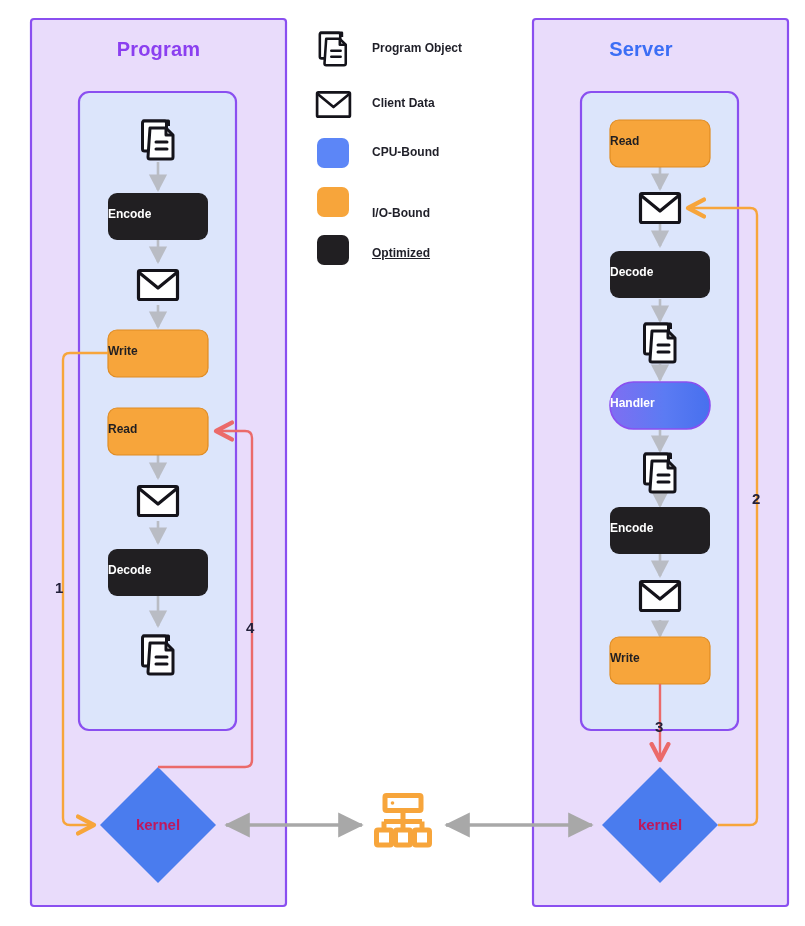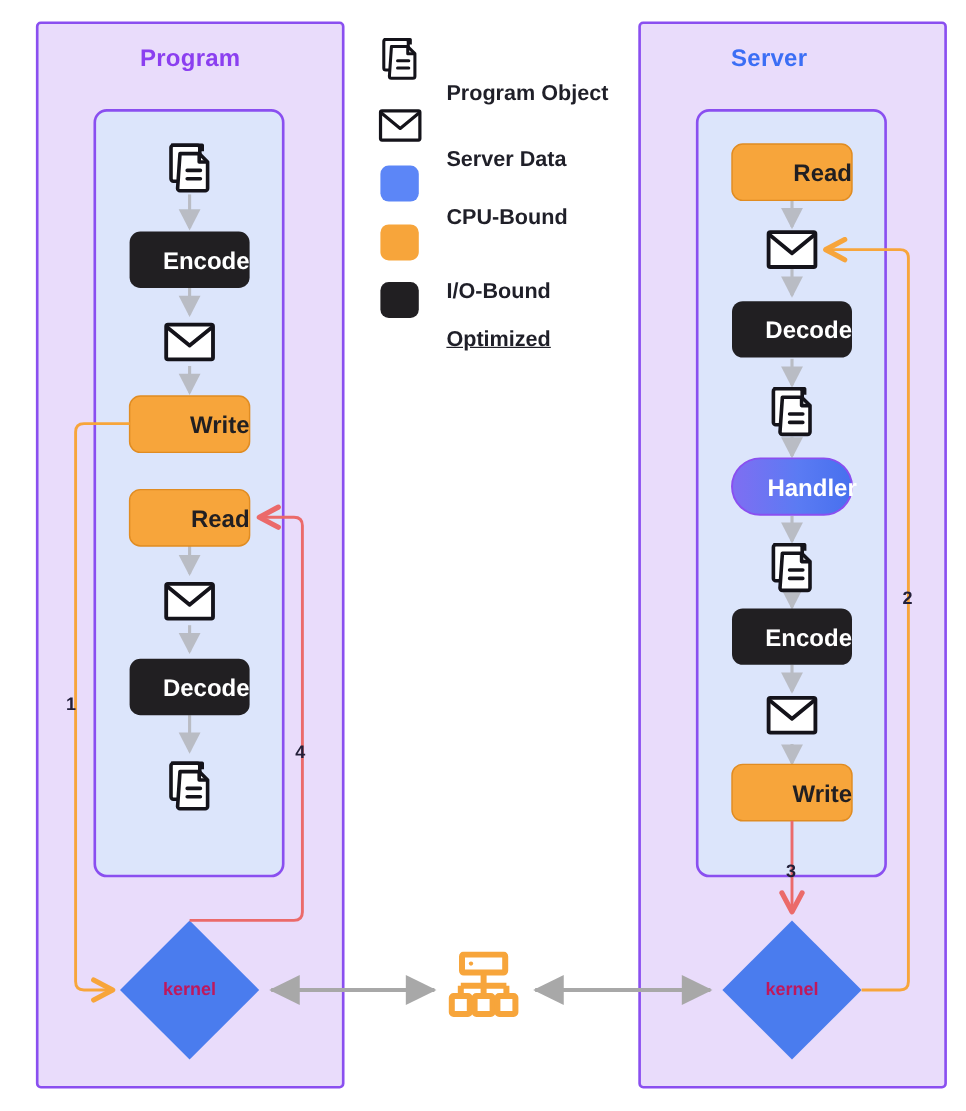--- a/index.html
+++ b/index.html
@@ -3,22 +3,22 @@
 <meta charset="utf-8">
 <style>
   html,body{margin:0;padding:0;background:#ffffff;}
   body{width:805px;height:926px;font-family:"Liberation Sans",sans-serif;}
   #stage{position:relative;width:805px;height:926px;overflow:hidden;background:#fff;}
   svg#diagram{position:absolute;left:0;top:0;width:805px;height:926px;}
 
   
   .lbl{position:absolute;white-space:nowrap;}
   .zone-title{font-size:20px;font-weight:700;letter-spacing:.2px;}
-  .node-label{font-size:20px;font-weight:700;text-align:right;}
-  .legend-text{font-size:18px;font-weight:700;color:#1f1f28;margin-top:26px;}
+  .node-label{font-size:12px;font-weight:700;text-align:left;}
+  .legend-text{font-size:12px;font-weight:700;color:#1f1f28;}
   .seq-num{font-size:15px;font-weight:700;color:#23203a;}
   .kernel-text{font-size:15px;font-weight:700;color:#be185d;}
 </style>
 </head>
 <body>
 
 <div id="stage">
 
 <svg id="diagram" viewBox="0 0 805 926" xmlns="http://www.w3.org/2000/svg">
   <defs>
@@ -209,21 +209,21 @@
 <div class="lbl kernel-text" style="left:100px;top:816px;width:116px;text-align:center;">kernel</div>
 
 <div class="lbl node-label" style="left:610px;top:134px;width:100px;color:#211f22;">Read</div>
 <div class="lbl node-label" style="left:610px;top:265px;width:100px;color:#ffffff;">Decode</div>
 <div class="lbl node-label" style="left:610px;top:396px;width:104px;color:#ffffff;">Handler</div>
 <div class="lbl node-label" style="left:610px;top:521px;width:100px;color:#ffffff;">Encode</div>
 <div class="lbl node-label" style="left:610px;top:651px;width:100px;color:#211f22;">Write</div>
 <div class="lbl kernel-text" style="left:602px;top:816px;width:116px;text-align:center;">kernel</div>
 
 <div class="lbl legend-text" style="left:372px;top:41px;">Program Object</div>
-<div class="lbl legend-text" style="left:372px;top:96px;">Server Data</div>
+<div class="lbl legend-text" style="left:372px;top:96px;">Client Data</div>
 <div class="lbl legend-text" style="left:372px;top:145px;">CPU-Bound</div>
 <div class="lbl legend-text" style="left:372px;top:206px;">I/O-Bound</div>
 <div class="lbl legend-text" style="left:372px;top:246px;text-decoration:underline;">Optimized</div>
 
 <div class="lbl seq-num" style="left:55px;top:579px;">1</div>
 <div class="lbl seq-num" style="left:752px;top:490px;">2</div>
 <div class="lbl seq-num" style="left:655px;top:718px;">3</div>
 <div class="lbl seq-num" style="left:246px;top:619px;">4</div>
 
 </div>

